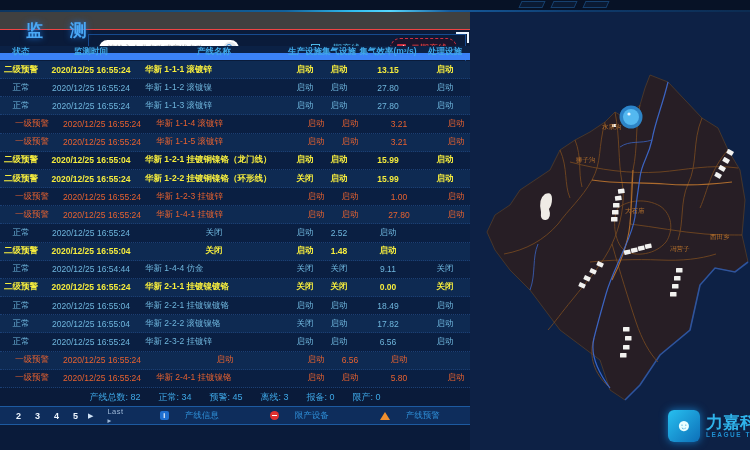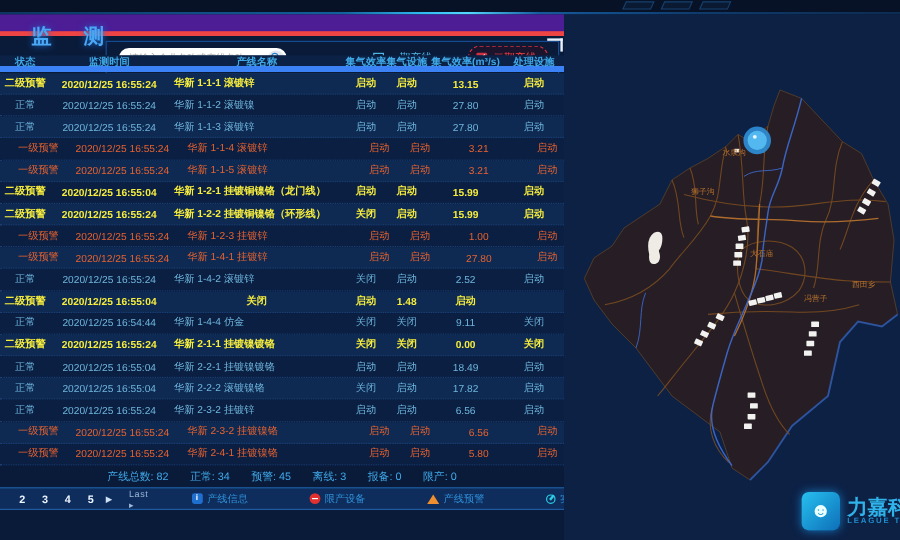--- a/index.html
+++ b/index.html
@@ -7,39 +7,39 @@
   body { font-family:"Liberation Sans","DejaVu Sans",sans-serif; background:#0a1b3a; position:relative; }
   .screen { position:absolute; inset:0; width:750px; height:450px; background:#0a1b3a; overflow:hidden; }
 
   
   .topbar { position:absolute; left:0; top:0; width:750px; height:12px; background:#071226; }
   .topline { position:absolute; left:0; top:10px; width:750px; height:2px;
     background:linear-gradient(90deg,#0c3560 0%,#11619c 38%,#2fbdf0 47%,#55d8ff 52%,#155a9c 60%,#0e3a6b 78%,#0c2c52 100%); }
   .deco { position:absolute; top:1px; height:7px; width:24px; border:1px solid #16406e; transform:skewX(-24deg); background:rgba(20,50,90,.25); }
 
   
-  .header { position:absolute; left:0; top:12px; width:470px; height:18px; background:#4c1d95; border-bottom:4px solid #ef4444; }
+  .header { position:absolute; left:0; top:12px; width:470px; height:18px; background:#404040; border-bottom:1px solid #ef4444; }
   .page-title { position:absolute; left:26px; top:7px; font-size:17px; font-weight:bold; color:#4aa8f5; letter-spacing:11px; text-shadow:0 0 6px #1c6fd0; white-space:nowrap; }
   .controls-box { position:absolute; left:88px; top:2px; width:378px; height:28px; border:1px solid #164a8f;margin-top:20px; }
   .corner { position:absolute; right:-4px; top:-3px; width:13px; height:11px; border-top:2px solid #e8f2ff; border-right:2px solid #e8f2ff; }
   .search-wrap { position:absolute; left:10px; top:5px; width:140px; height:17px; background:#ffffff; border-radius:9px; display:flex; align-items:center; }
   .search-input { flex:1; border:none; outline:none; background:transparent; font-size:8px; color:#555; padding:0 4px 0 9px; font-family:inherit; min-width:0; }
   .search-input::placeholder { color:#aaa; }
   .search-btn { width:14px; height:14px; margin-right:2px; border:none; background:#e2e6ea; border-radius:50%; position:relative; cursor:pointer; }
   .mag { position:absolute; left:3px; top:2px; width:6px; height:6px; border:1.4px solid #2a7fd0; border-radius:50%; }
   .mag::after { content:''; position:absolute; width:4px; height:1.4px; background:#2a7fd0; transform:rotate(45deg); right:-3px; bottom:-1px; }
   .phase1 { position:absolute; right:105px; top:7px; display:flex; align-items:center; gap:4px; color:#4db8e8; font-size:9px; cursor:pointer; white-space:nowrap; }
   .cb { width:9px; height:9px; border:1px solid #4db8e8; background:transparent; display:inline-block; }
   .phase2-btn { position:absolute; right:8px; top:3px; height:20px; padding:0 9px 0 20px; background:rgba(60,10,20,.35); border:1px dashed #d03040; border-radius:10px; color:#ff4444; font-size:9px; font-family:inherit; cursor:pointer; white-space:nowrap; position:absolute; }
   .chk-red { position:absolute; left:6px; top:5px; width:9px; height:9px; background:#d03040; border-radius:1px; }
   .chk-red::after { content:''; position:absolute; left:2px; top:1px; width:4px; height:2px; border-left:1.4px solid #fff; border-bottom:1.4px solid #fff; transform:rotate(-45deg); }
 
   
   .grid { display:grid; grid-template-columns:42px 98px 148px 34px 34px 64px 50px; }
-  .thead { position:absolute; left:0; top:46px; width:470px; height:14px; color:#3fa9e8; font-weight:bold; font-size:8.5px; background:#0b2145; border-bottom:5px solid #3b82f6; }
+  .thead { position:absolute; left:0; top:46px; width:470px; height:14px; color:#3fa9e8; font-weight:bold; font-size:8.5px; background:#0b2145; border-bottom:7px solid #3b82f6; }
   .thead .th { display:flex; align-items:center; justify-content:center; white-space:nowrap; overflow:visible; }
   .tbody { position:absolute; left:0; top:61px; width:470px; height:327px; }
   .trow { width:470px; height:18.16px; font-size:8.5px; border-bottom:1px dotted #1b3f74; cursor:pointer; }
   .trow:nth-child(odd) { background:#0e2a52; }
   .trow:nth-child(even) { background:#0a1f42; }
   .trow .td { display:flex; align-items:center; justify-content:center; white-space:nowrap; overflow:hidden; }
   .trow .td.c2 { justify-content:flex-start; padding-left:5px; }
   .trow.normal { color:#6fb6dd; }
   .trow.warn1 { color:#e8622f;padding-left:11px; }
   .trow.warn2 { color:#f5ec3d; font-weight:bold; }
@@ -47,21 +47,21 @@
   
   .stats { position:absolute; left:0; top:388px; width:470px; height:18px; display:flex; align-items:center; justify-content:center; gap:18px; color:#3fa9e8; font-size:9px; background:#0a1b3a; white-space:nowrap; }
 
   
   .pagebar { position:absolute; left:0; top:406px; width:482px; height:19px; background:#0e2d5c; border-top:1px solid #1d5aa0; border-bottom:1px solid #1d5aa0; display:flex; align-items:center; }
   .pages { display:flex; align-items:center; gap:14px; margin-left:16px; }
   .page { color:#eef6ff; font-size:9px; font-weight:bold; cursor:pointer; }
   .pg-next { color:#cfe2f5; font-size:7px; margin-left:10px; cursor:pointer; }
   .pg-last { color:#9db8d8; font-size:7.5px; margin-left:14px; cursor:pointer; letter-spacing:.5px; }
   .legend { display:flex; align-items:center; gap:15px; margin-left:auto; margin-right:8px; }
-  .lg-item { display:flex; align-items:center; gap:4px; color:#2f8fd8; font-size:8.5px; cursor:pointer; white-space:nowrap;margin-left:36px; }
+  .lg-item { display:flex; align-items:center; gap:16px; color:#2f8fd8; font-size:8.5px; cursor:pointer; white-space:nowrap;margin-left:36px; }
   .ic { display:inline-block; position:relative; }
   .info-icon { width:9px; height:9px; background:#1f6fd0; border-radius:2px; color:#fff; font-size:7px; font-weight:bold; text-align:center; line-height:9px; }
   .limit-icon { width:9px; height:9px; background:#e03030; border-radius:50%; }
   .limit-icon::after { content:''; position:absolute; left:2px; top:3.6px; width:5px; height:1.6px; background:#fff; }
   .warning-icon { width:0; height:0; border-left:5px solid transparent; border-right:5px solid transparent; border-bottom:8px solid #ef8f2f; }
   .gauge-icon { width:8px; height:8px; border:1.6px solid #2ad0e8; border-radius:50%; }
   .gauge-icon::after { content:''; position:absolute; left:3px; top:-1px; width:1.5px; height:5px; background:#2ad0e8; transform:rotate(40deg); }
   .history-icon { width:9px; height:9px; background:#e03030; border-radius:50%; }
   .history-icon::after { content:''; position:absolute; left:3px; top:3px; width:3px; height:3px; background:#fff; border-radius:50%; }
 
@@ -106,21 +106,21 @@
         <span class="chk-red"></span>
         <span>二期产线</span>
       </button>
     </div>
   </div>
 
   <div class="thead grid" id="thead">
       <div class="th">状态</div>
       <div class="th">监测时间</div>
       <div class="th">产线名称</div>
-      <div class="th">集气效率</div>
+      <div class="th">生产设施</div>
       <div class="th">集气设施</div>
       <div class="th">集气效率(m³/s)</div>
       <div class="th">处理设施</div>
     </div>
 
   <div class="tbody" id="rows">
       <div class="trow grid warn2">
         <div class="td c0">二级预警</div>
         <div class="td c1">2020/12/25 16:55:24</div>
         <div class="td c2">华新 1-1-1 滚镀锌</div>
@@ -197,21 +197,20 @@
         <div class="td c1">2020/12/25 16:55:24</div>
         <div class="td c2">华新 1-4-1 挂镀锌</div>
         <div class="td c3">启动</div>
         <div class="td c4">启动</div>
         <div class="td c5">27.80</div>
         <div class="td c6">启动</div>
       </div>
       <div class="trow grid normal">
         <div class="td c0">正常</div>
         <div class="td c1">2020/12/25 16:55:24</div>
-        <div class="td c2">华新 1-4-2 滚镀锌</div>
         <div class="td c3">关闭</div>
         <div class="td c4">启动</div>
         <div class="td c5">2.52</div>
         <div class="td c6">启动</div>
       </div>
       <div class="trow grid warn2">
         <div class="td c0">二级预警</div>
         <div class="td c1">2020/12/25 16:55:04</div>
         <div class="td c3">关闭</div>
         <div class="td c4">启动</div>
@@ -259,21 +258,20 @@
         <div class="td c1">2020/12/25 16:55:24</div>
         <div class="td c2">华新 2-3-2 挂镀锌</div>
         <div class="td c3">启动</div>
         <div class="td c4">启动</div>
         <div class="td c5">6.56</div>
         <div class="td c6">启动</div>
       </div>
       <div class="trow grid warn1">
         <div class="td c0">一级预警</div>
         <div class="td c1">2020/12/25 16:55:24</div>
-        <div class="td c2">华新 2-3-2 挂镀镍铬</div>
         <div class="td c3">启动</div>
         <div class="td c4">启动</div>
         <div class="td c5">6.56</div>
         <div class="td c6">启动</div>
       </div>
       <div class="trow grid warn1">
         <div class="td c0">一级预警</div>
         <div class="td c1">2020/12/25 16:55:24</div>
         <div class="td c2">华新 2-4-1 挂镀镍铬</div>
         <div class="td c3">启动</div>

